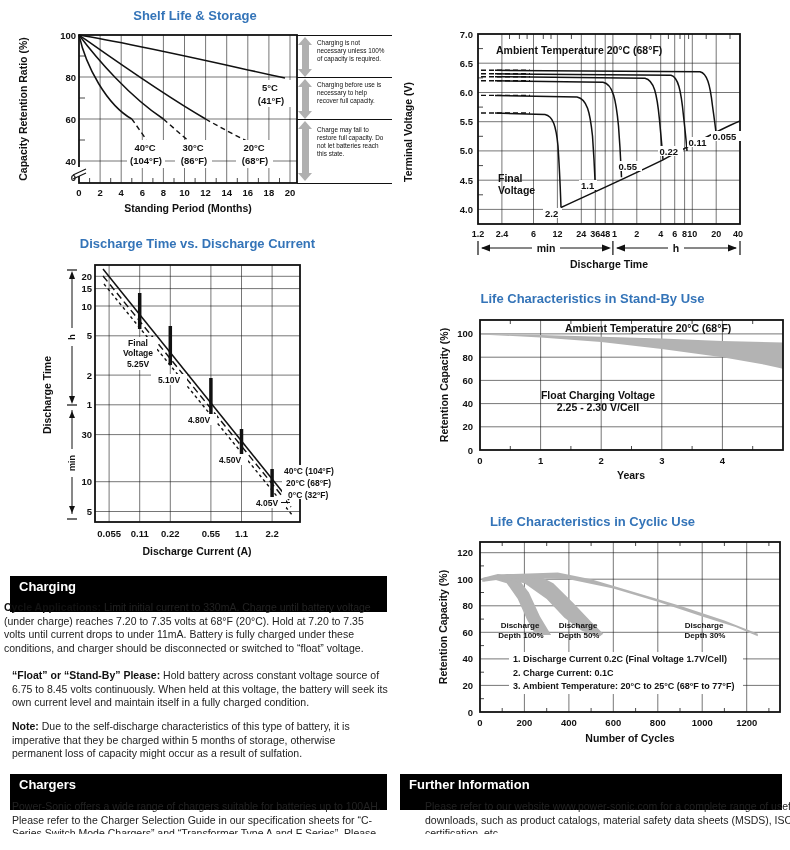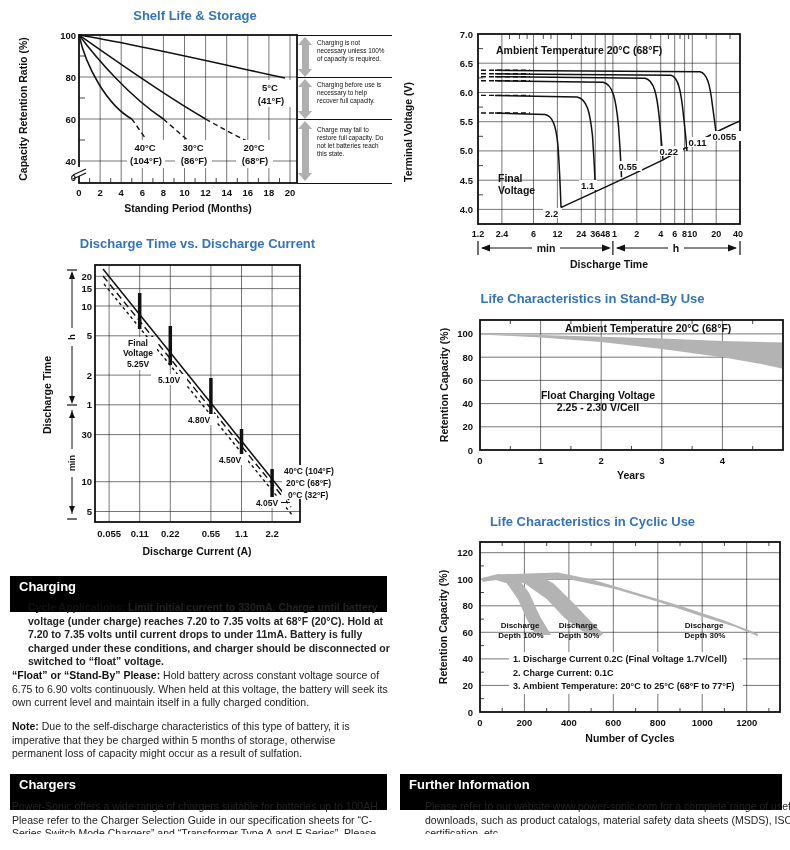--- a/index.html
+++ b/index.html
@@ -482,25 +482,25 @@
       <text class="tk" x="218.3" y="194">600</text>
       <text class="tk" x="262.8" y="194">800</text>
       <text class="tk" x="307.2" y="194">1000</text>
       <text class="tk" x="351.7" y="194">1200</text>
     </g>
     <text class="lbl" x="235" y="210" text-anchor="middle">Number of Cycles</text>
     <text class="lbl" transform="translate(52,95) rotate(-90)" text-anchor="middle">Retention Capacity (%)</text>
   </svg>
 
   <div class="section-bar" style="left:10px;top:576px;width:368px;">Charging</div>
-  <div class="para" style="left:28px;top:601px;width:376px;font-weight:bold;">
+  <div class="para" style="left:4px;top:601px;width:376px;">
     <b>Cycle Applications:</b><span> Limit initial current to 330mA. Charge until battery voltage (under charge) reaches 7.20 to 7.35 volts at 68°F (20°C). Hold at 7.20 to 7.35 volts until current drops to under 11mA. Battery is fully charged under these conditions, and charger should be disconnected or switched to “float” voltage.</span>
   </div>
   <div class="para" style="left:12px;top:669px;width:376px;">
-    <b>“Float” or “Stand-By” Please:</b><span> Hold battery across constant voltage source of 6.75 to 6.90 volts continuously. When held at this voltage, the battery will seek its own current level and maintain itself in a fully charged condition.</span>
+    <b>“Float” or “Stand-By” Please:</b><span> Hold battery across constant voltage source of 6.75 to 8.45 volts continuously. When held at this voltage, the battery will seek its own current level and maintain itself in a fully charged condition.</span>
   </div>
   <div class="para" style="left:12px;top:720px;width:376px;">
     <b>Note:</b><span> Due to the self-discharge characteristics of this type of battery, it is imperative that they be charged within 5 months of storage, otherwise permanent loss of capacity might occur as a result of sulfation.</span>
   </div>
 
   <div class="section-bar" style="left:10px;top:774px;width:368px;">Chargers</div>
   <div class="para" style="left:12px;top:800px;width:376px;">Power-Sonic offers a wide range of chargers suitable for batteries up to 100AH. Please refer to the Charger Selection Guide in our specification sheets for “C-Series Switch Mode Chargers” and “Transformer Type A and F Series”. Please contact our Technical department for advice if you have difficulty in locating suitable models.</div>
 
   <div class="section-bar" style="left:400px;top:774px;width:373px;">Further Information</div>
   <div class="para" style="left:425px;top:800px;width:378px;">Please refer to our website www.power-sonic.com for a complete range of useful downloads, such as product catalogs, material safety data sheets (MSDS), ISO certification, etc..</div>

